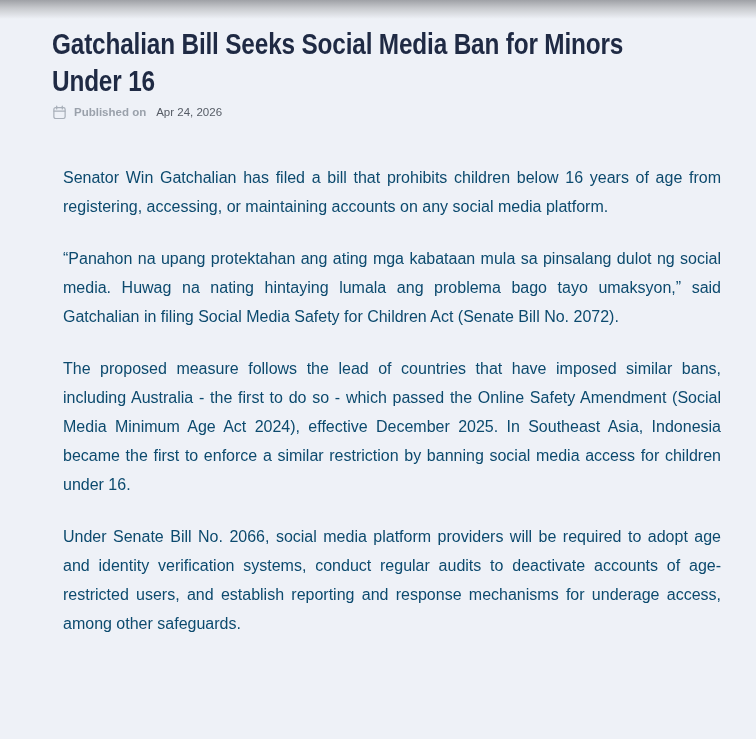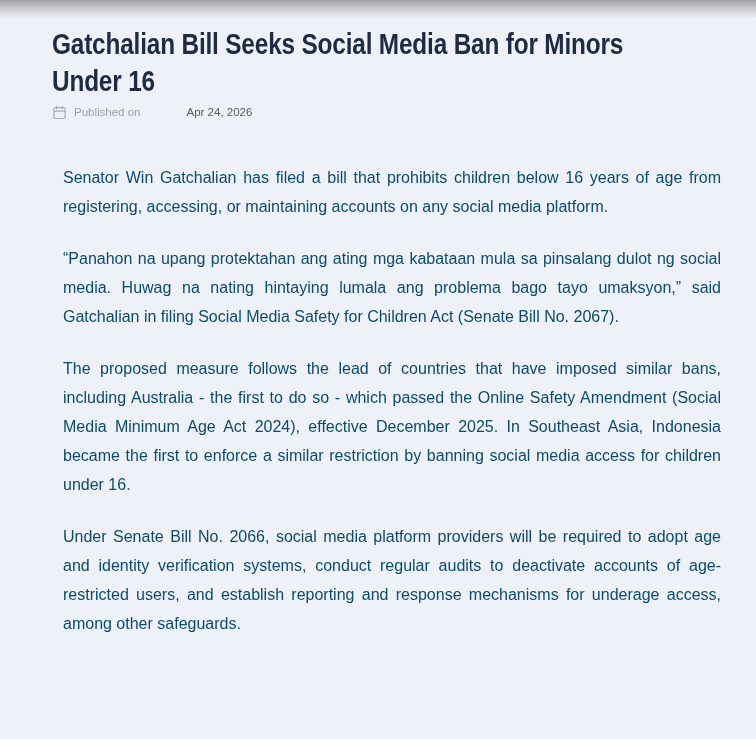--- a/index.html
+++ b/index.html
@@ -48,25 +48,25 @@
     width: 15px;
     height: 15px;
     flex: 0 0 auto;
     margin-right: 7px;
     display: block;
   }
   .meta .label {
     font-size: 11.5px;
     color: #9aa1ab;
     margin-right: 10px;
+    font-weight: bold;
   }
   .meta .date {
     font-size: 11.5px;
     color: #555b65;
-    margin-left: 36px;
   }
   .article {
     margin-top: 42px;
     margin-left: 11px;
     width: 658px;
   }
   .article p {
     margin: 0 0 23px 0;
     font-size: 16px;
     line-height: 29px;
@@ -95,18 +95,18 @@
         <rect x="2" y="2.8" width="12" height="11.6" rx="1.8"></rect>
         <line x1="2.2" y1="6.6" x2="13.8" y2="6.6"></line>
       </g>
     </svg>
     <span class="label">Published on</span>
     <span class="date">Apr 24, 2026</span>
   </div>
 
   <div class="article">
     <p>Senator Win Gatchalian has filed a bill that prohibits children below 16 years of age from registering, accessing, or maintaining accounts on any social media platform.</p>
-    <p>“Panahon na upang protektahan ang ating mga kabataan mula sa pinsalang dulot ng social media. Huwag na nating hintaying lumala ang problema bago tayo umaksyon,” said Gatchalian in filing Social Media Safety for Children Act (Senate Bill No. 2067).</p>
+    <p>“Panahon na upang protektahan ang ating mga kabataan mula sa pinsalang dulot ng social media. Huwag na nating hintaying lumala ang problema bago tayo umaksyon,” said Gatchalian in filing Social Media Safety for Children Act (Senate Bill No. 2072).</p>
     <p>The proposed measure follows the lead of countries that have imposed similar bans, including Australia - the first to do so - which passed the Online Safety Amendment (Social Media Minimum Age Act 2024), effective December 2025. In Southeast Asia, Indonesia became the first to enforce a similar restriction by banning social media access for children under 16.</p>
     <p>Under Senate Bill No. 2066, social media platform providers will be required to adopt age and identity verification systems, conduct regular audits to deactivate accounts of age-restricted users, and establish reporting and response mechanisms for underage access, among other safeguards.</p>
   </div>
 
 </div>
 
 </body></html>

